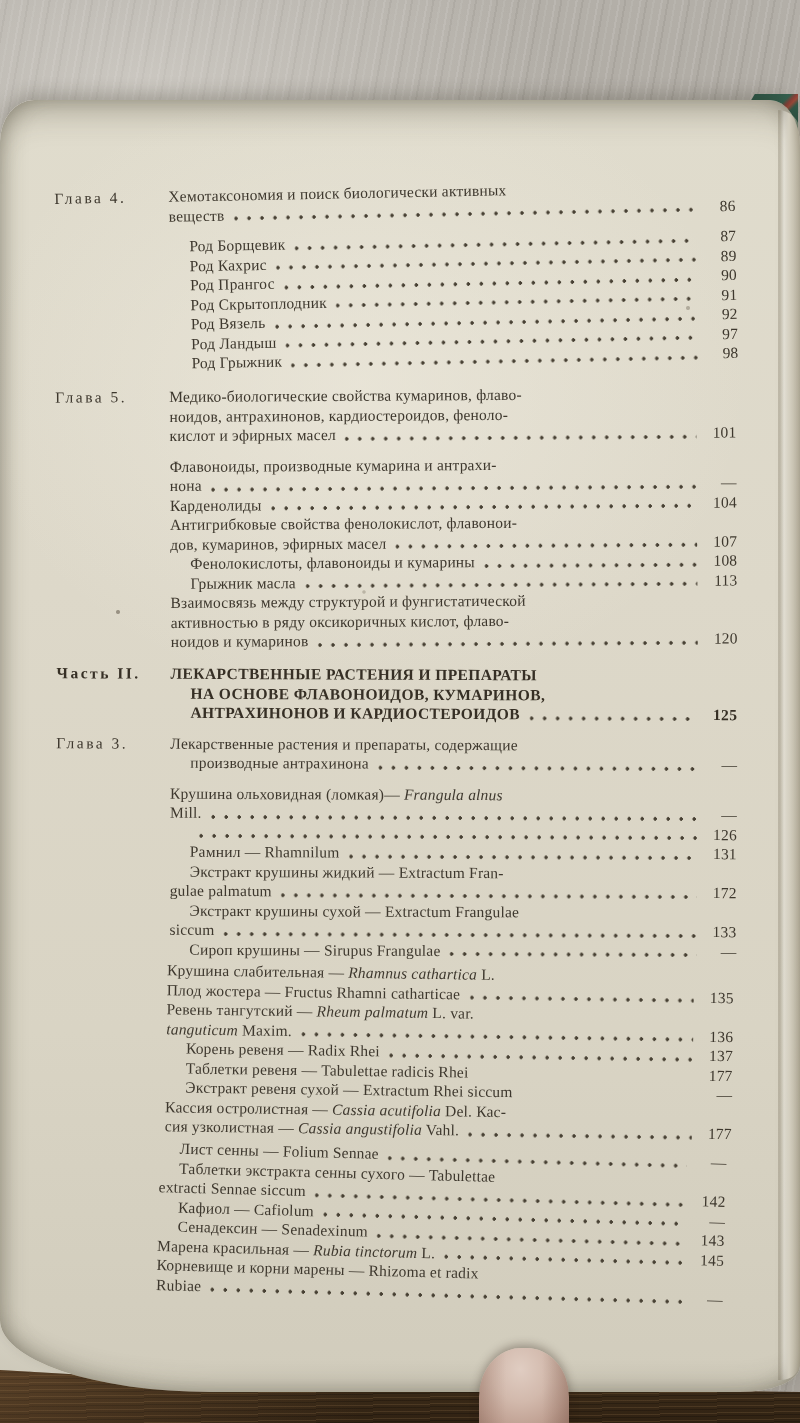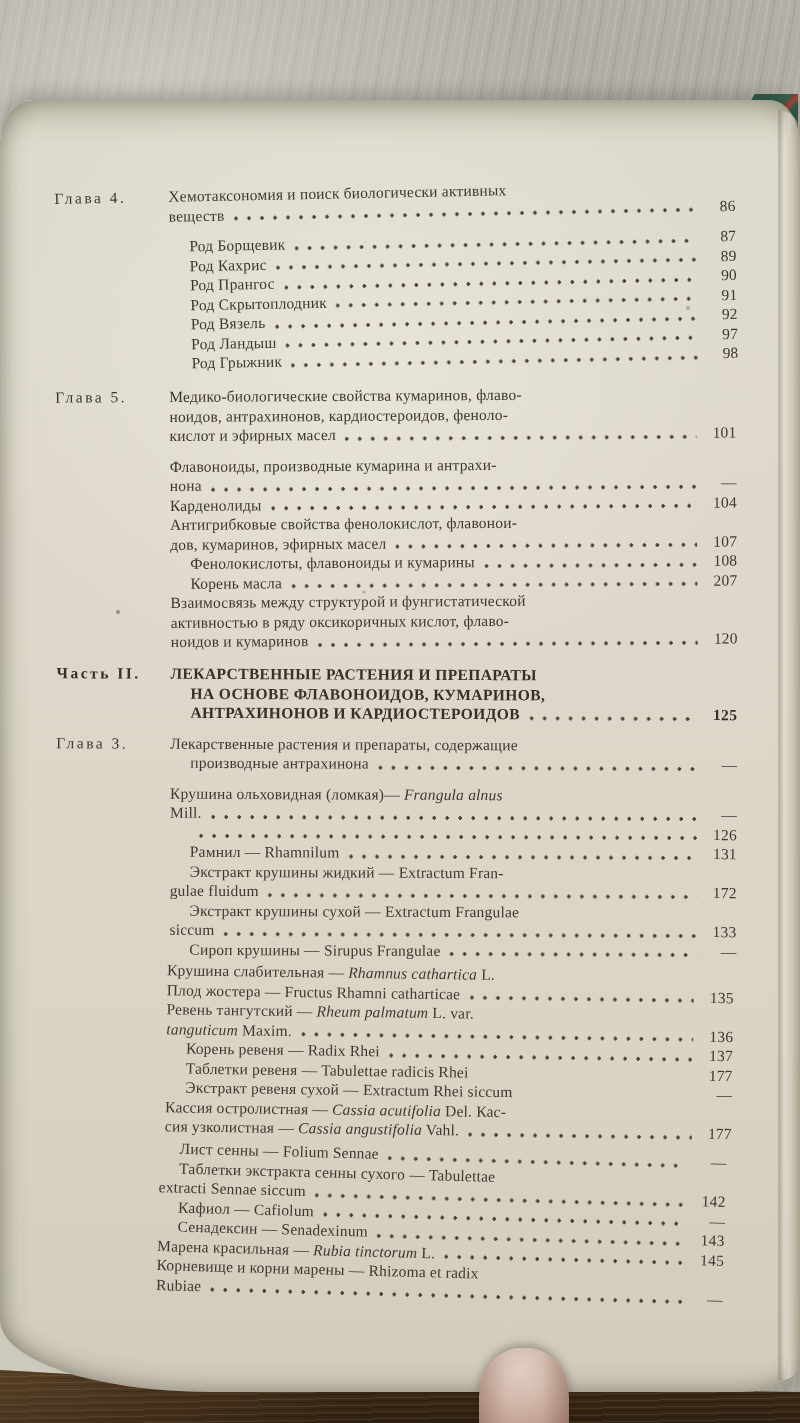--- a/index.html
+++ b/index.html
@@ -221,23 +221,23 @@
       </div>
       <div class="entry">
         <span class="line ind">
           <span class="txt"><span>Фенолокислоты, флавоноиды и кумарины</span></span>
           <span class="leader"></span>
           <span class="pg">108</span>
         </span>
       </div>
       <div class="entry">
         <span class="line ind">
-          <span class="txt"><span>Корень масла</span></span>
-          <span class="leader"></span>
-          <span class="pg">207</span>
+          <span class="txt"><span>Грыжник масла</span></span>
+          <span class="leader"></span>
+          <span class="pg">113</span>
         </span>
       </div>
       <div class="entry">
         <div class="line">
           <span class="txt"><span>Взаимосвязь между структурой и фунгистатической</span></span>
         </div>
         <div class="line">
           <span class="txt"><span>активностью в ряду оксикоричных кислот, флаво-</span></span>
         </div>
         <div class="line">
@@ -294,21 +294,21 @@
           <span class="txt"><span>Рамнил — Rhamnilum</span></span>
           <span class="leader"></span>
           <span class="pg">131</span>
         </span>
       </div>
       <div class="entry">
         <span class="line ind">
           <span class="txt"><span>Экстракт крушины жидкий — Extractum Fran-</span></span>
         </span>
         <div class="line">
-          <span class="txt"><span>gulae fluidum</span></span>
+          <span class="txt"><span>gulae palmatum</span></span>
           <span class="leader"></span>
           <span class="pg">172</span>
         </div>
       </div>
       <div class="entry">
         <span class="line ind">
           <span class="txt"><span>Экстракт крушины сухой — Extractum Frangulae</span></span>
         </span>
         <div class="line">
           <span class="txt"><span>siccum</span></span>

